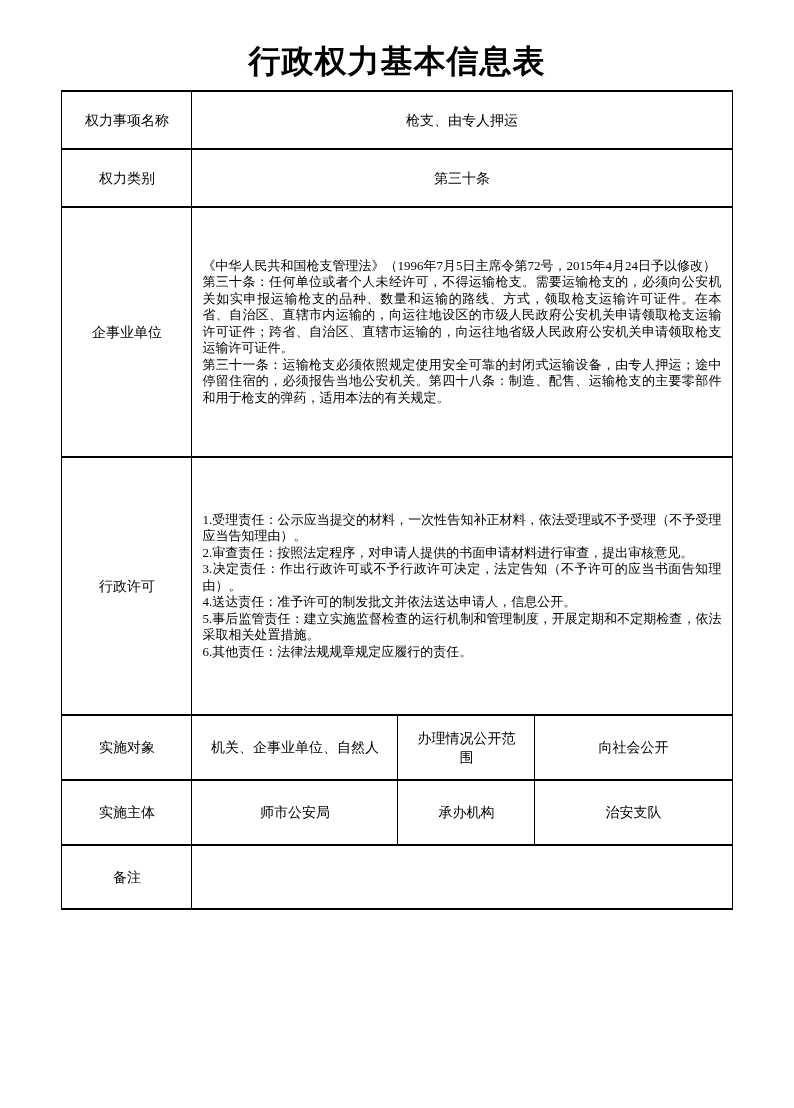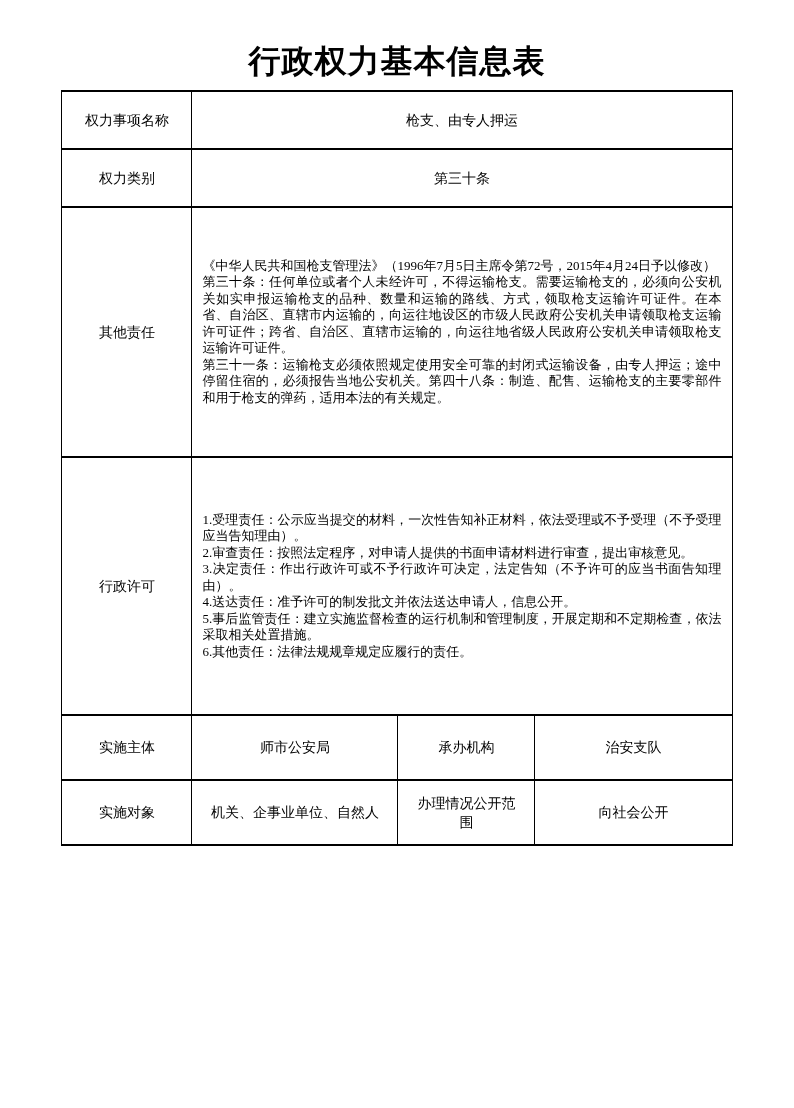--- a/index.html
+++ b/index.html
@@ -83,48 +83,52 @@
         <td>权力事项名称</td>
         <td colspan="3">枪支、由专人押运</td>
       </tr>
 
       <tr class="r-small2">
         <td>权力类别</td>
         <td colspan="3">第三十条</td>
       </tr>
 
       <tr class="r-basis">
-        <td>其他责任</td>
+        <td>企事业单位</td>
         <td colspan="3" class="para">《中华人民共和国枪支管理法》（1996年7月5日主席令第72号，2015年4月24日予以修改）
 第三十条：任何单位或者个人未经许可，不得运输枪支。需要运输枪支的，必须向公安机关如实申报运输枪支的品种、数量和运输的路线、方式，领取枪支运输许可证件。在本省、自治区、直辖市内运输的，向运往地设区的市级人民政府公安机关申请领取枪支运输许可证件；跨省、自治区、直辖市运输的，向运往地省级人民政府公安机关申请领取枪支运输许可证件。
 第三十一条：运输枪支必须依照规定使用安全可靠的封闭式运输设备，由专人押运；途中停留住宿的，必须报告当地公安机关。第四十八条：制造、配售、运输枪支的主要零部件和用于枪支的弹药，适用本法的有关规定。</td>
       </tr>
 
       <tr class="r-resp">
         <td>行政许可</td>
         <td colspan="3" class="para">1.受理责任：公示应当提交的材料，一次性告知补正材料，依法受理或不予受理（不予受理应当告知理由）。
 2.审查责任：按照法定程序，对申请人提供的书面申请材料进行审查，提出审核意见。
 3.决定责任：作出行政许可或不予行政许可决定，法定告知（不予许可的应当书面告知理由）。
 4.送达责任：准予许可的制发批文并依法送达申请人，信息公开。
 5.事后监管责任：建立实施监督检查的运行机制和管理制度，开展定期和不定期检查，依法采取相关处置措施。
 6.其他责任：法律法规规章规定应履行的责任。</td>
       </tr>
 
       <tr class="r-quad">
+        <td>实施对象</td>
+        <td>机关、企事业单位、自然人</td>
+        <td>办理情况公开范围</td>
+        <td>向社会公开</td>
+      </tr>
+
+      <tr class="r-quad">
         <td>实施主体</td>
         <td>师市公安局</td>
         <td>承办机构</td>
         <td>治安支队</td>
       </tr>
 
-      <tr class="r-quad">
-        <td>实施对象</td>
-        <td>机关、企事业单位、自然人</td>
-        <td>办理情况公开范围</td>
-        <td>向社会公开</td>
-      </tr>
 
 
-
+      <tr class="r-last">
+        <td>备注</td>
+        <td colspan="3"></td>
+      </tr>
     </tbody>
   </table>
 
 </div>
 
 </body></html>

